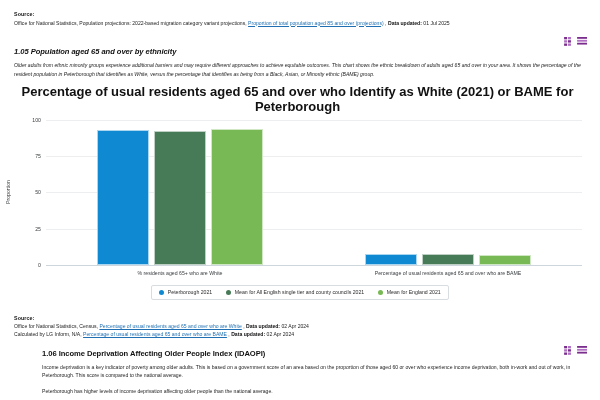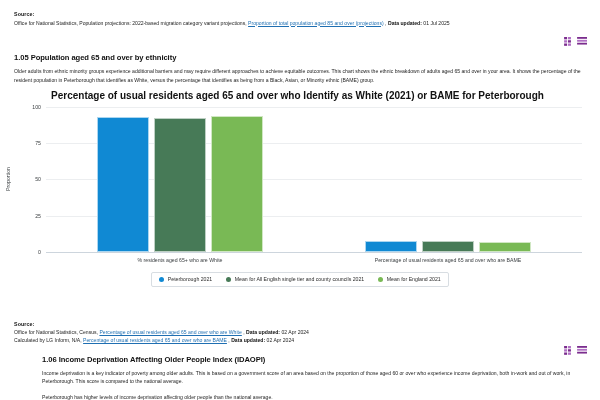--- a/index.html
+++ b/index.html
@@ -22,21 +22,21 @@
   .top-src { padding-top:11px; }
 
   .iconbar { position:absolute; right:12px; display:flex; gap:2.5px; align-items:center; }
   .ic { width:11px; height:9px; display:block; }
 
   .sec-head { font-size:7.6px; font-weight:bold; color:#111; margin:0; letter-spacing:-0.05px; }
   .body-p { font-size:5.1px; color:#232323; line-height:1.62; margin:0; }
 
   
   .chart-area { position:relative; margin-top:6px; height:222px; }
-  .chart-title { text-align:center; font-size:10px; font-weight:bold; color:#111; margin:0 5px 6px 0; }
+  .chart-title { text-align:center; font-size:13px; font-weight:bold; color:#111; margin:0 5px 6px 0; }
 
   .plot { position:relative; height:145px; margin:0 18px 0 46px; }
   .grid-row { position:absolute; left:0; right:0; height:1px; background:#eceef0; }
   .grid-row.zero { background:#cdd5dd; }
   .ytick { position:absolute; right:calc(100% + 5px); transform:translateY(-50%); font-size:5.2px; color:#3c4043; white-space:nowrap; }
   .ylabel {
     position:absolute; left:-38px; top:50%;
     transform:translate(-50%,-50%) rotate(-90deg);
     font-size:5.2px; color:#3c4043; white-space:nowrap;
   }
@@ -81,21 +81,21 @@
     <svg viewBox="0 0 12 10" width="11" height="9">
         <g fill="#7b2d8e">
           <rect x="0" y="0" width="11" height="2"></rect>
           <rect x="0" y="3.2" width="11" height="2" fill="#b06fc4"></rect>
           <rect x="0" y="6.4" width="11" height="2"></rect>
         </g>
       </svg>
   </span>
 </div>
 
-<div class="wrap" style="margin-top:26px;">
+<div class="wrap" style="margin-top:20px;font-style:italic;">
   <h2 class="sec-head">1.05 Population aged 65 and over by ethnicity</h2>
   <p class="body-p" style="margin-top:5px;">Older adults from ethnic minority groups experience additional barriers and may require different approaches to achieve equitable outcomes. This chart shows the ethnic breakdown of adults aged 65 and over in your area. It shows the percentage of the resident population in Peterborough that identifies as White, versus the percentage that identifies as being from a Black, Asian, or Minority ethnic (BAME) group.</p>
 </div>
 
 <div class="chart-area">
   <p class="chart-title">Percentage of usual residents aged 65 and over who Identify as White (2021) or BAME for Peterborough</p>
 
   <div class="plot" id="plot">
     <div class="ylabel">Proportion</div>
     <div id="gridlayer">

